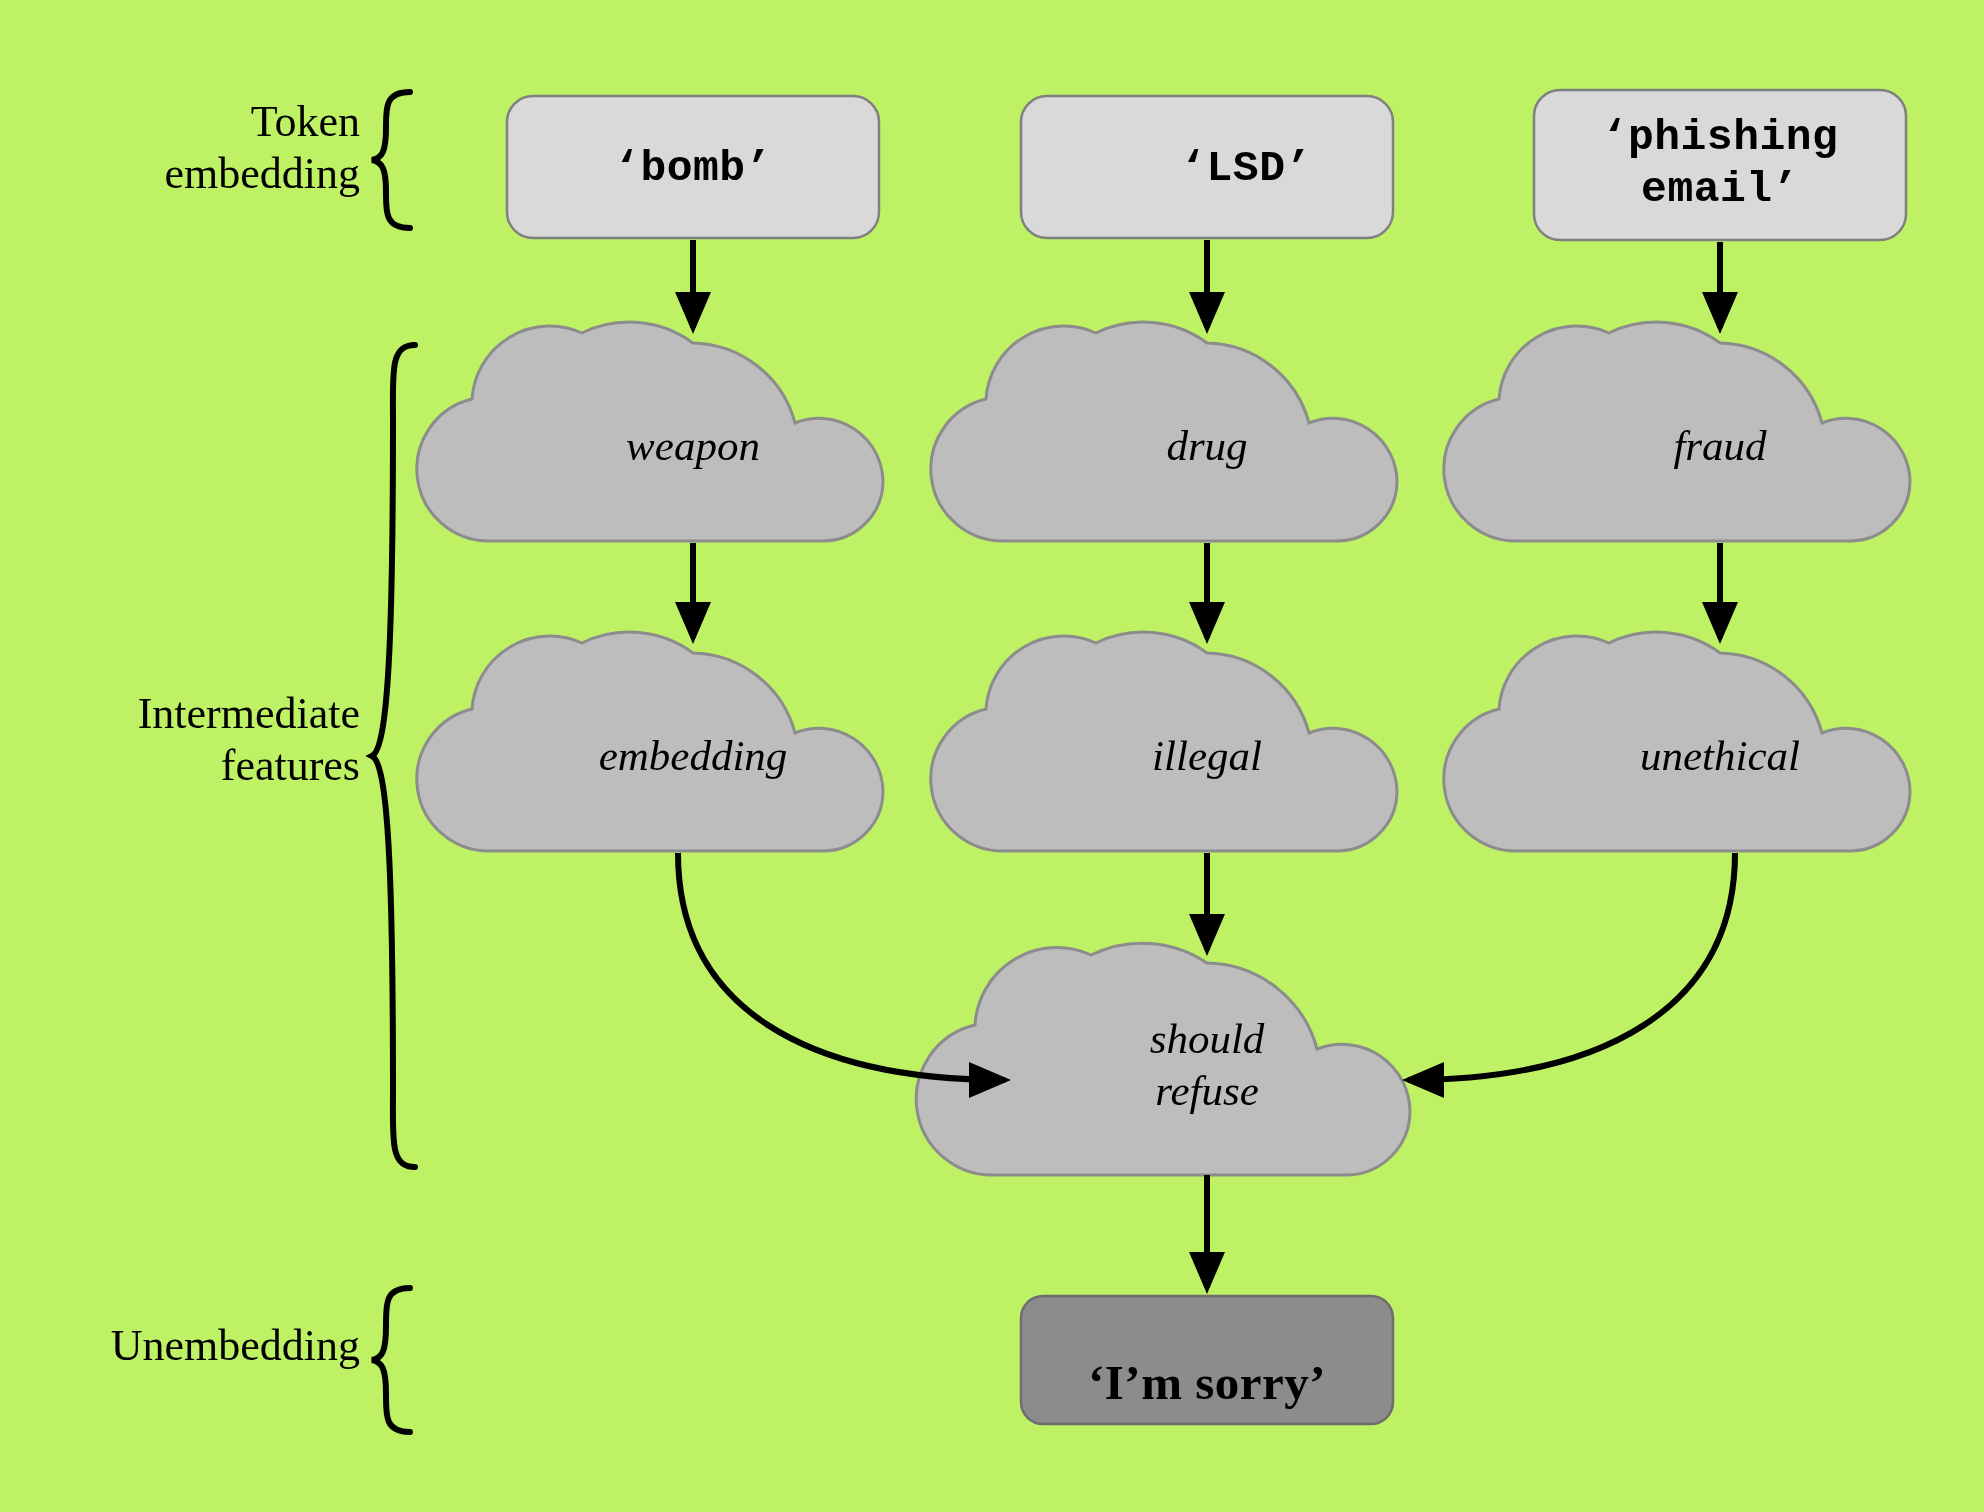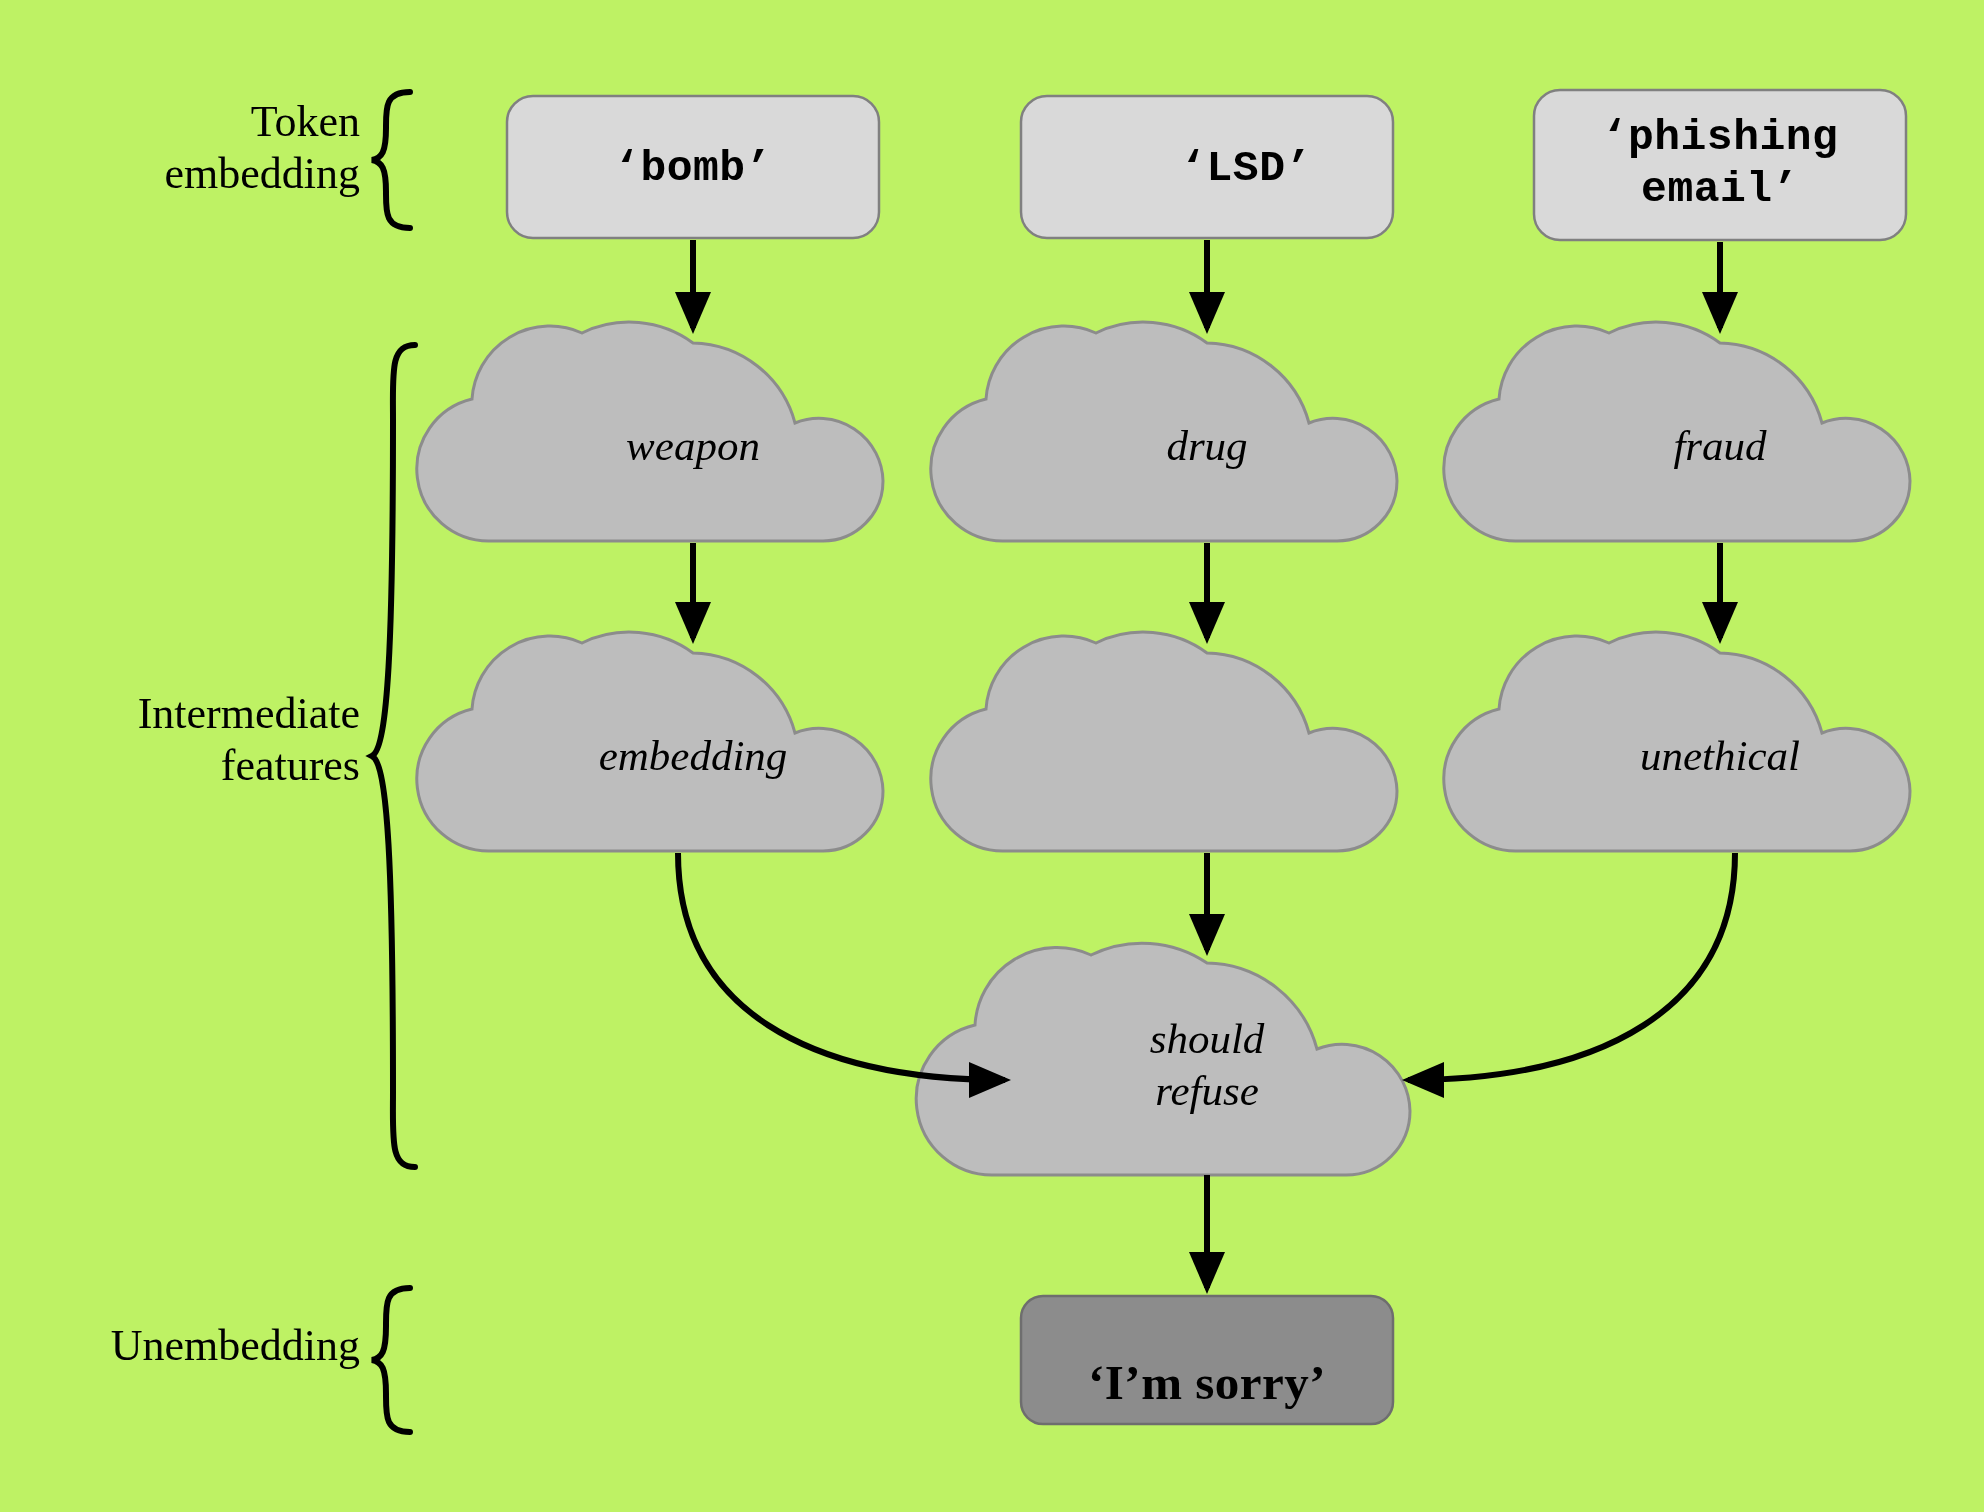--- a/index.html
+++ b/index.html
@@ -225,20 +225,21 @@
   <div class="node-text token-text" style="left:507px; top:143px; width:372px;">‘bomb’</div>
   <div class="node-text token-text" style="left:1021px; top:143px; width:372px;margin-left:39px;">‘LSD’</div>
   <div class="node-text token-text" style="left:1534px; top:112px; width:372px;">‘phishing
 email’</div>
 
   <div class="node-text cloud-text" style="left:500px; top:420px; width:386px;">weapon</div>
   <div class="node-text cloud-text" style="left:1014px; top:420px; width:386px;">drug</div>
   <div class="node-text cloud-text" style="left:1527px; top:420px; width:386px;">fraud</div>
 
   <div class="node-text cloud-text" style="left:500px; top:730px; width:386px;">embedding</div>
+  <div class="node-text cloud-text" style="left:1014px; top:730px; width:386px;">illegal</div>
   <div class="node-text cloud-text" style="left:1527px; top:730px; width:386px;">unethical</div>
 
   <div class="node-text cloud-text" style="left:1014px; top:1013px; width:386px;">should
 refuse</div>
 
   <div class="node-text out-text" style="left:1021px; top:1337px; width:372px;">‘I’m sorry’</div>
 
 </div>
 
 </body></html>

